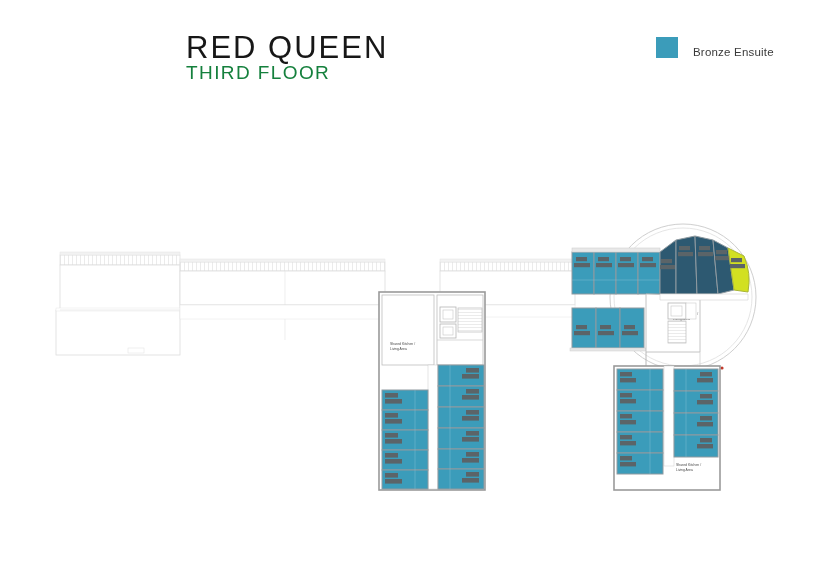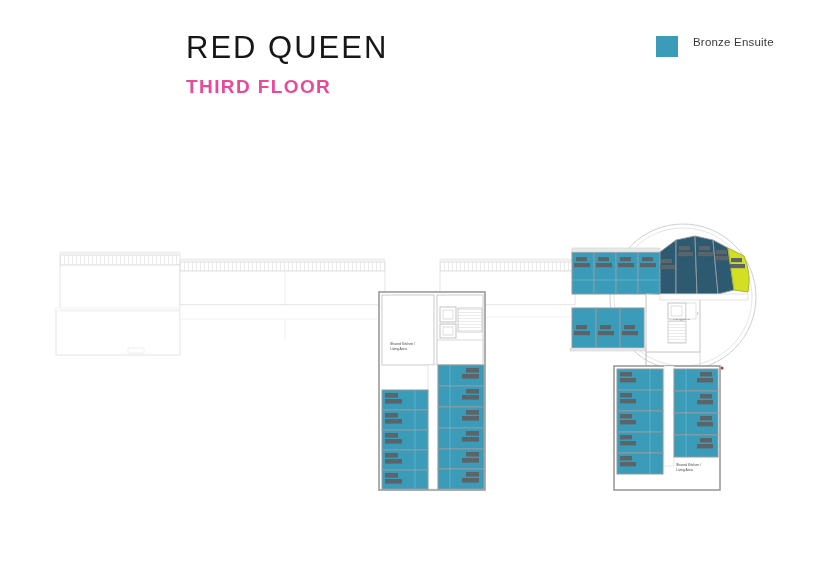--- a/index.html
+++ b/index.html
@@ -10,27 +10,27 @@
   }
   #stage{position:absolute;inset:0;}
 
   
   .title-block{position:absolute;left:186px;top:32px;}
   .title-main{
     font-size:31px;letter-spacing:2.0px;color:#171717;
     font-weight:400;line-height:1;white-space:nowrap;
   }
   .title-sub{
-    font-size:19px;letter-spacing:1.4px;color:#ec4899;
-    font-weight:700;line-height:1;margin-top:14px;white-space:nowrap;
+    font-size:19px;letter-spacing:1.4px;color:#15803d;
+    font-weight:400;line-height:1;white-space:nowrap;
   }
 
   
   .legend{position:absolute;left:656px;top:36px;}
-  .legend-row{display:flex;align-items:flex-start;height:22px;margin-bottom:11px;}
+  .legend-row{display:flex;align-items:flex-end;height:22px;margin-bottom:11px;}
   .legend-swatch{width:22px;height:21px;flex:0 0 22px;}
   .legend-label{
     margin-left:15px;font-size:11.5px;color:#3a3a3a;
     letter-spacing:.2px;white-space:nowrap;
   }
 
   
   #plan{position:absolute;left:0;top:0;width:828px;height:588px;}
   .lbl{
     font-family:"Liberation Sans", sans-serif;

